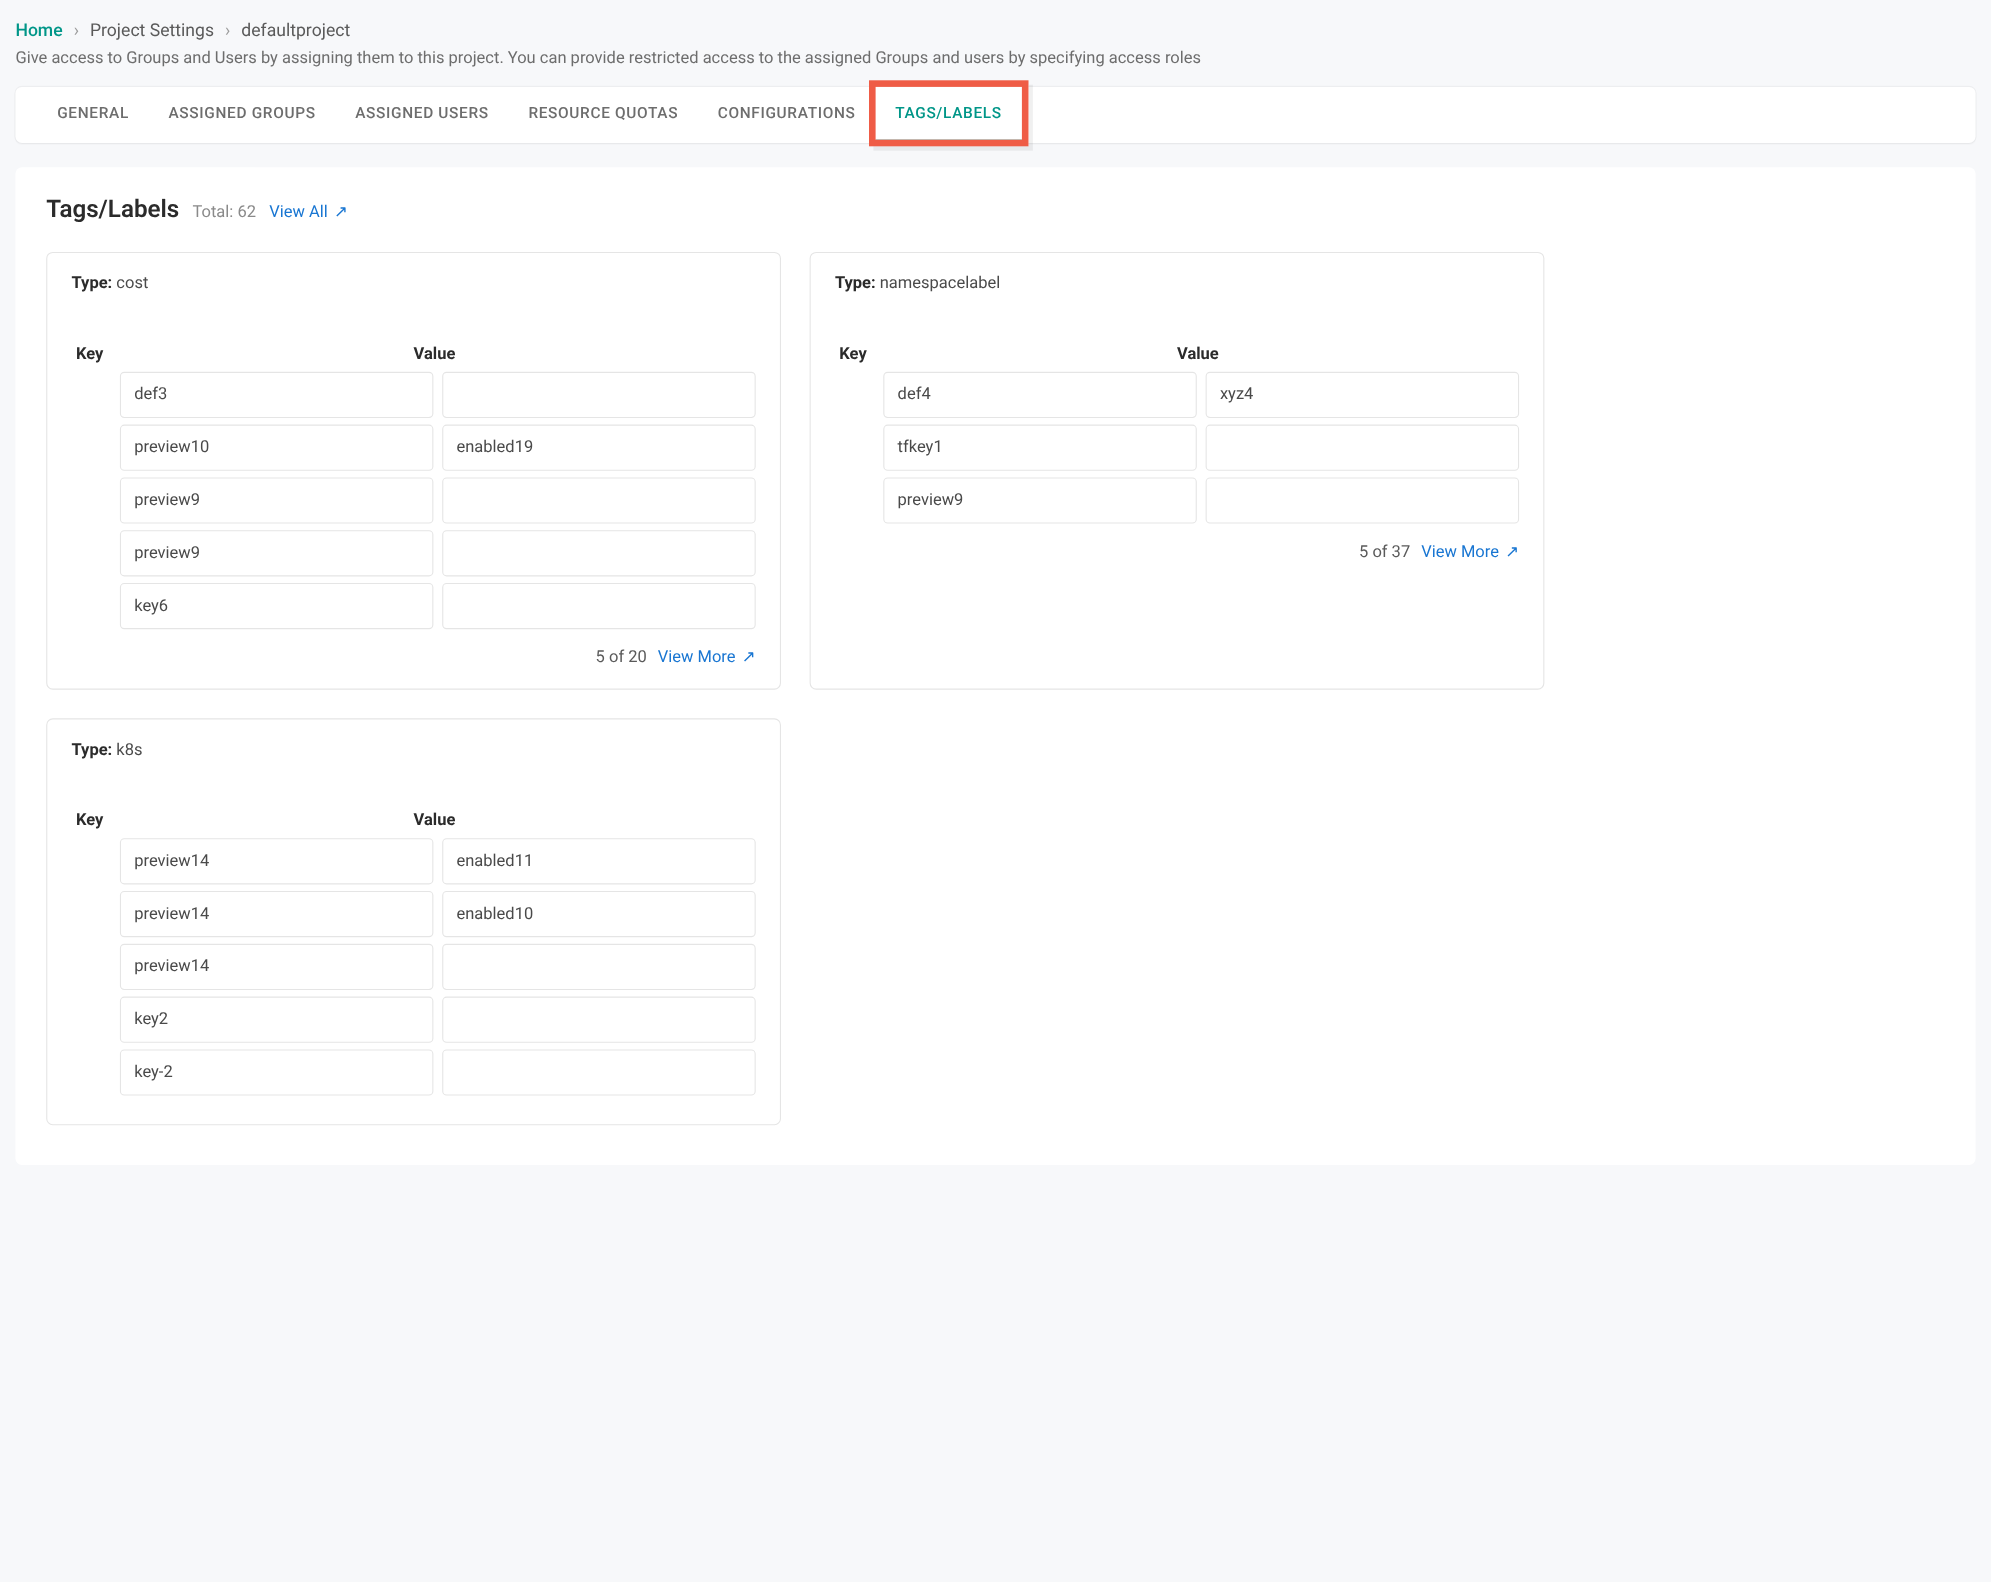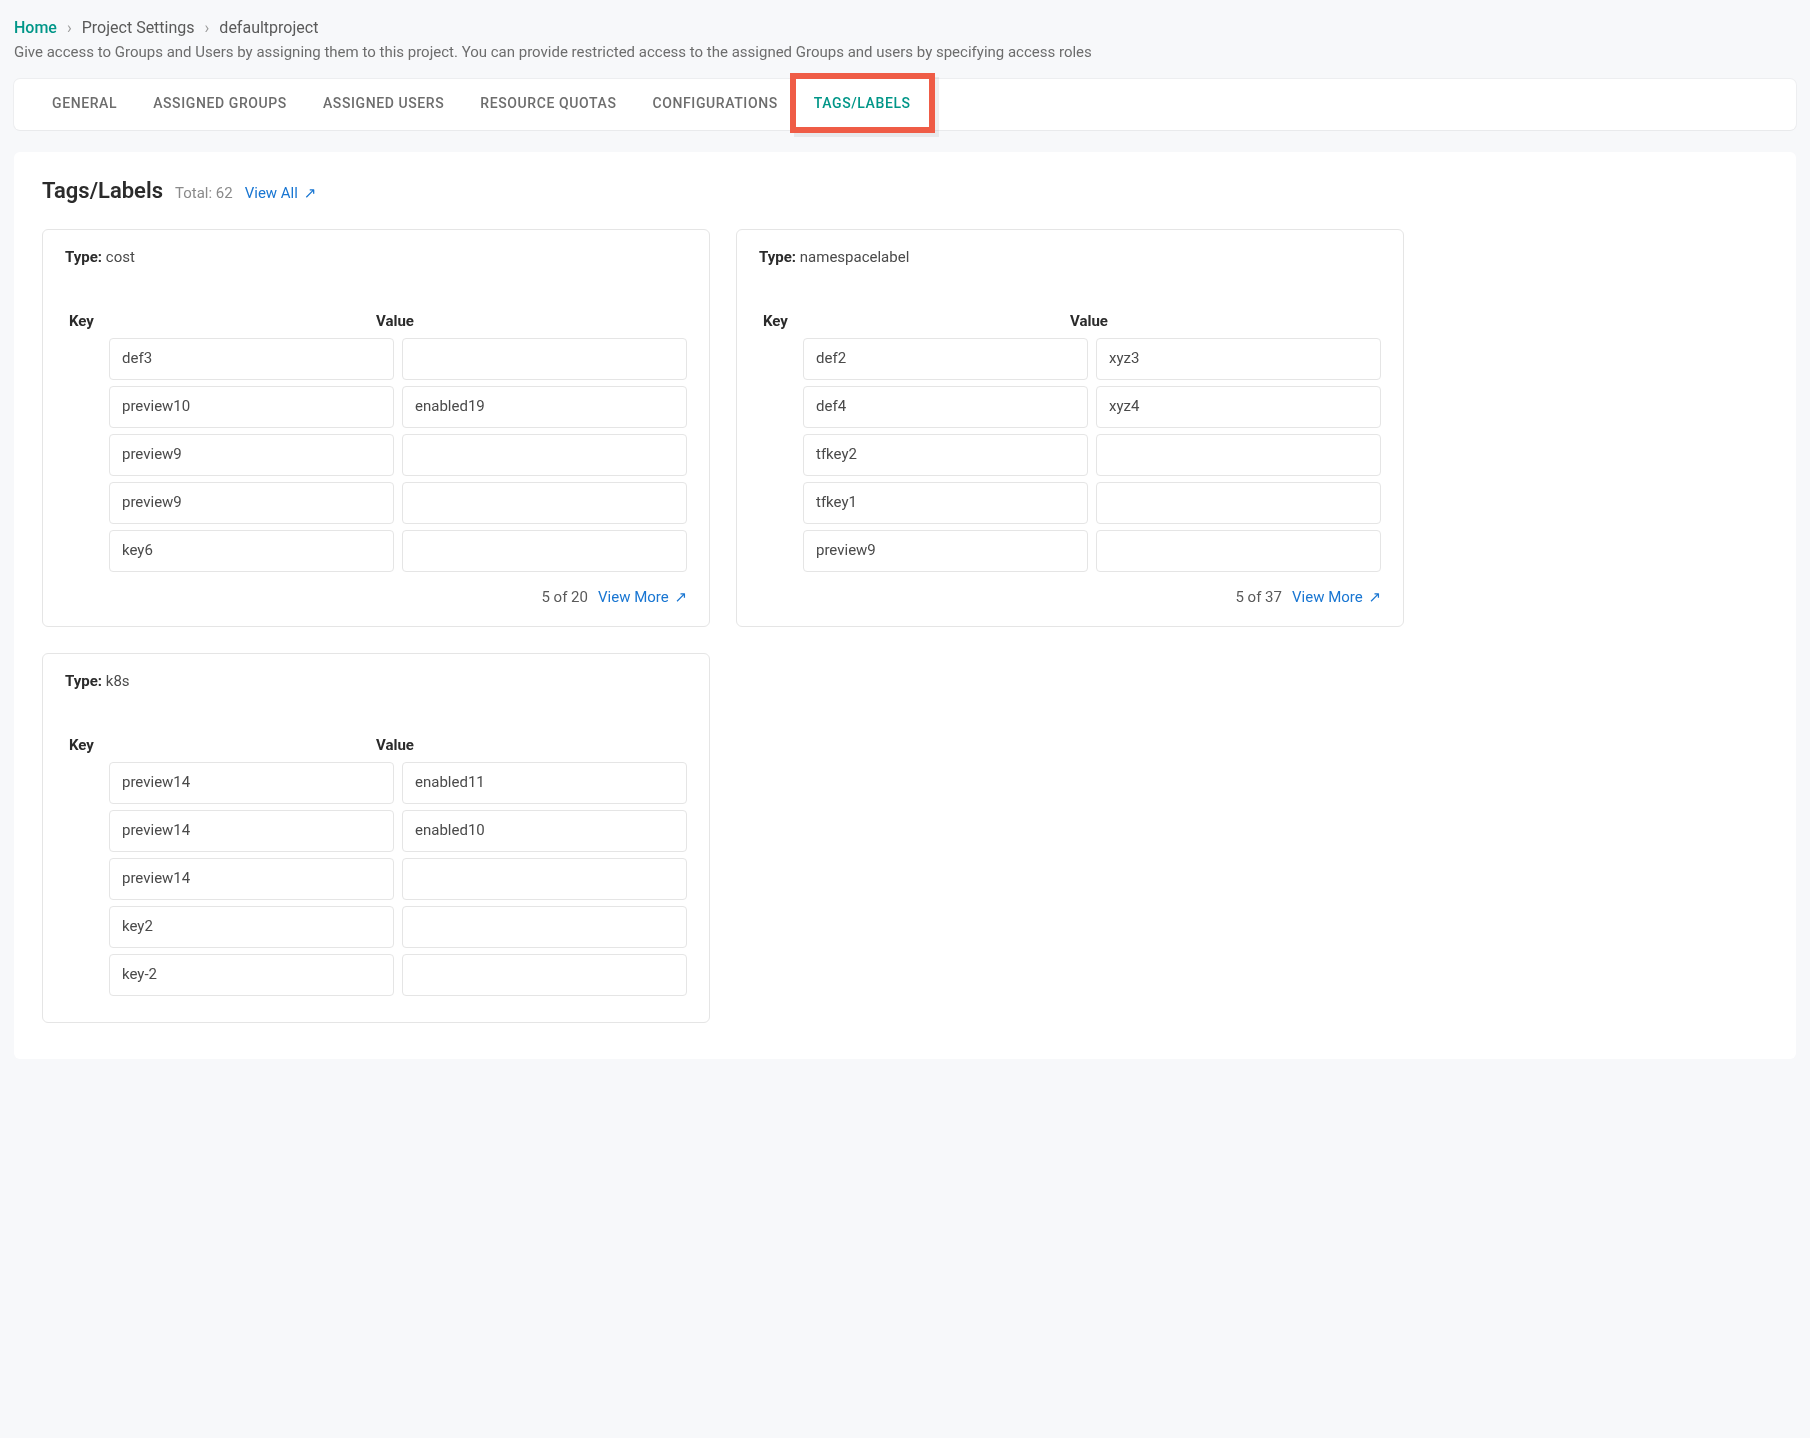--- a/index.html
+++ b/index.html
@@ -217,30 +217,22 @@
     <div class="card">
       <div class="card-type">
         <span class="label">Type:</span>
         <span>namespacelabel</span>
       </div>
       <div class="kv-header">
         <div class="col">Key</div>
         <div class="col">Value</div>
       </div>
       <div class="kv-row">
-        <div class="kv-cell">def2</div>
-        <div class="kv-cell">xyz3</div>
-      </div>
-      <div class="kv-row">
         <div class="kv-cell">def4</div>
         <div class="kv-cell">xyz4</div>
-      </div>
-      <div class="kv-row">
-        <div class="kv-cell">tfkey2</div>
-        <div class="kv-cell"></div>
       </div>
       <div class="kv-row">
         <div class="kv-cell">tfkey1</div>
         <div class="kv-cell"></div>
       </div>
       <div class="kv-row">
         <div class="kv-cell">preview9</div>
         <div class="kv-cell"></div>
       </div>
       <div class="card-footer">

